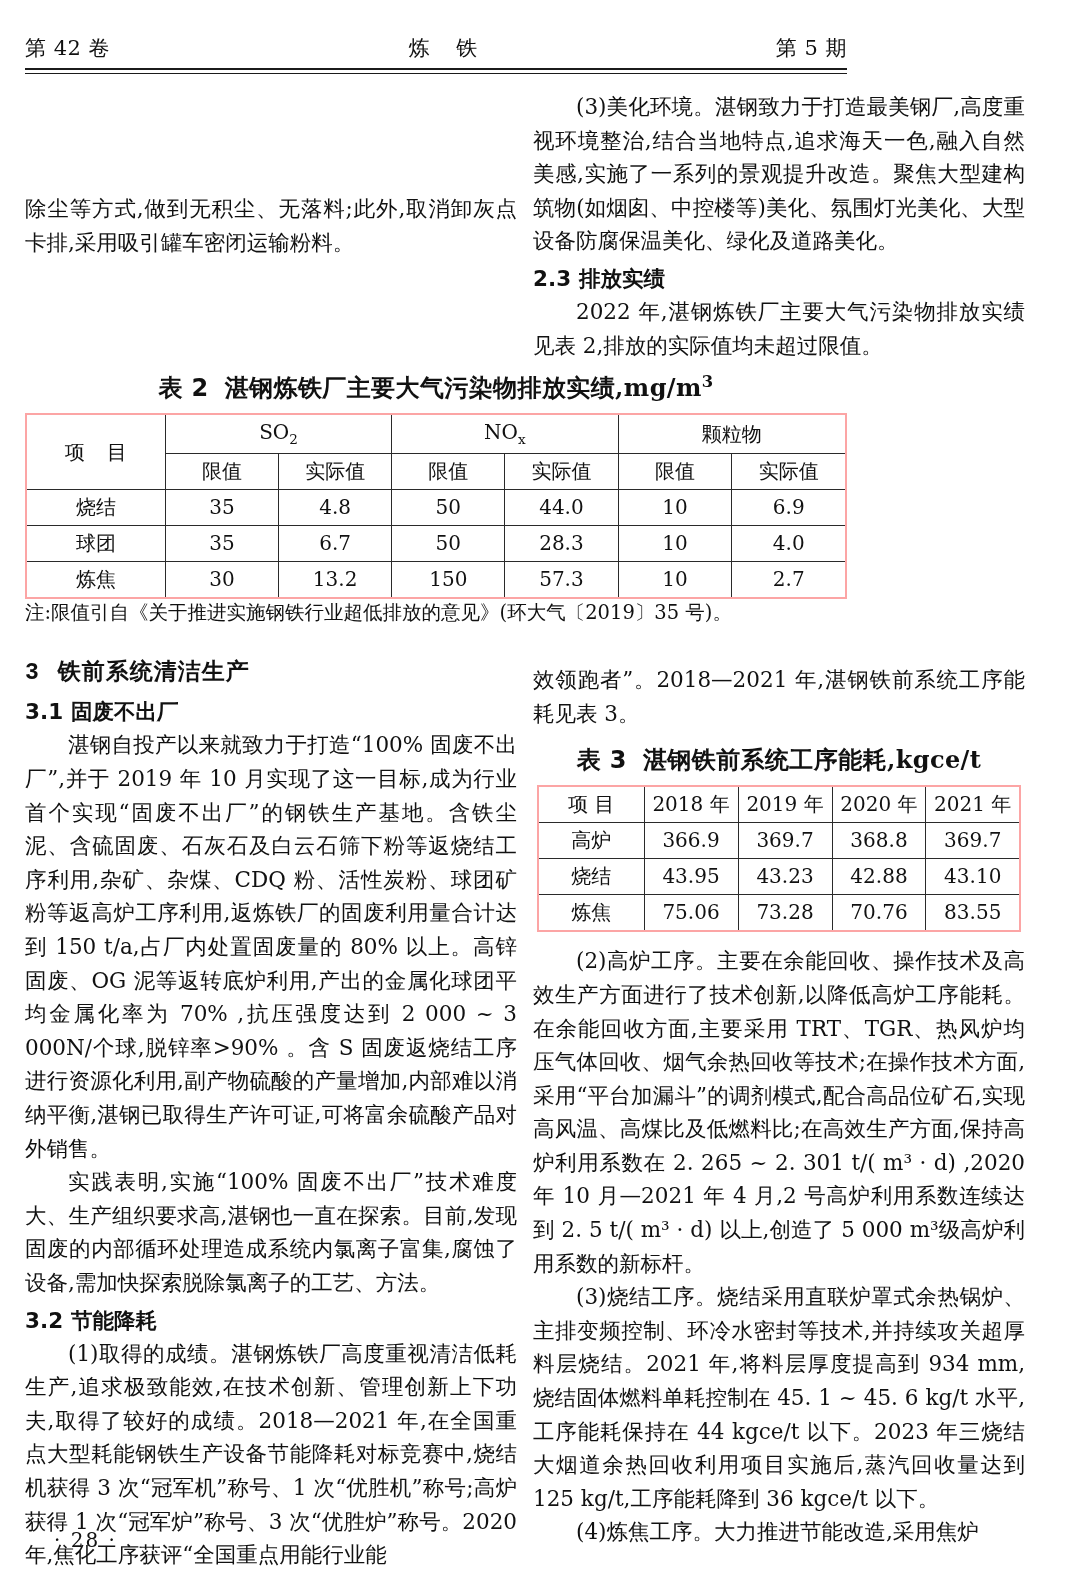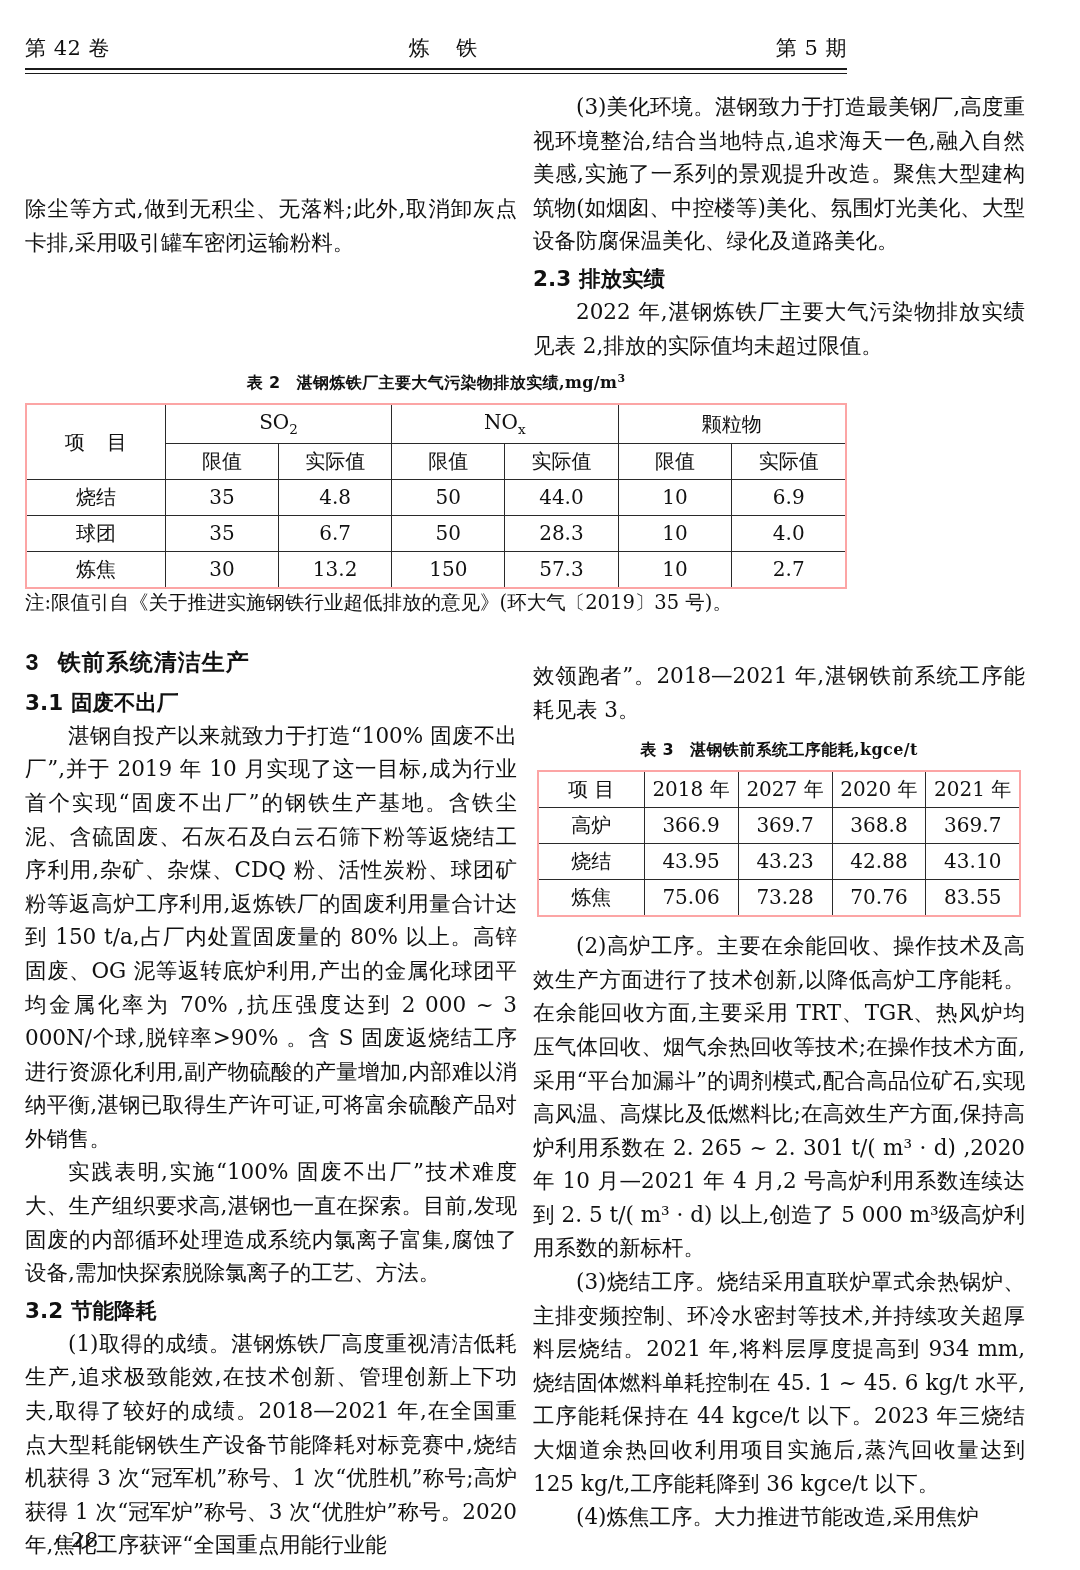--- a/index.html
+++ b/index.html
@@ -79,21 +79,21 @@
     font-size: 21.5px;
     font-weight: bold;
     font-family: "DejaVu Sans", "Liberation Sans", sans-serif;
   }
   h3.subsec .num { margin-right: 8px; }
 
   
   .tbl-block { margin: 14px 0 4px 0; }
   .tbl-caption {
     text-align: center;
-    font-size: 16px;
+    font-size: 24px;
     font-weight: bold;
     font-family: "DejaVu Sans", "Liberation Sans", sans-serif;
     margin-bottom: 9px;
     letter-spacing: .4px;
   }
   .tbl-caption .cap-num { margin-right: 16px; }
   .tbl-caption .unit {
     font-family: "DejaVu Serif", "Liberation Serif", serif;
   }
 
@@ -258,21 +258,21 @@
             <col style="width:22%">
               <col style="width:19.5%">
               <col style="width:19.5%">
               <col style="width:19.5%">
               <col style="width:19.5%">
           </colgroup>
           <thead>
             <tr>
               <th class="item">项  目</th>
               <th>2018 年</th>
-              <th>2027 年</th>
+              <th>2019 年</th>
               <th>2020 年</th>
               <th>2021 年</th>
             </tr>
           </thead>
           <tbody>
             <tr>
               <td>高炉</td>
               <td>366.9</td>
               <td>369.7</td>
               <td>368.8</td>

